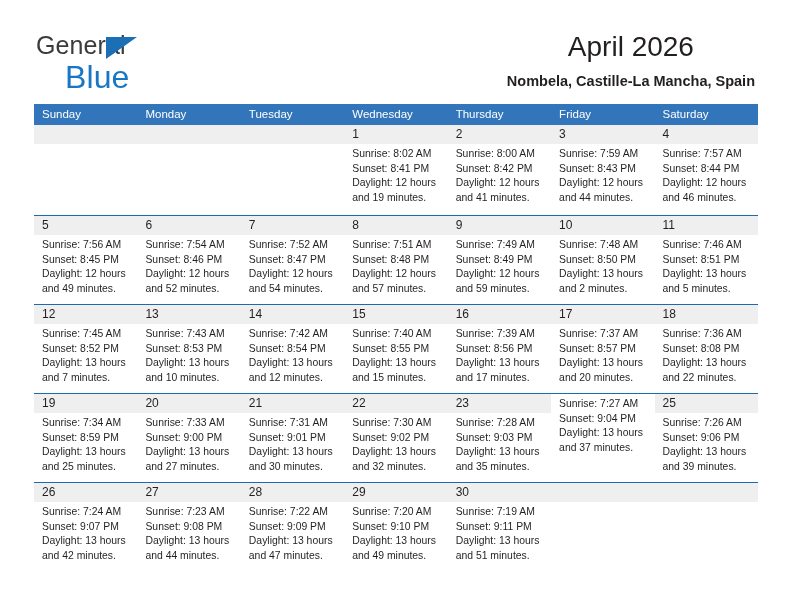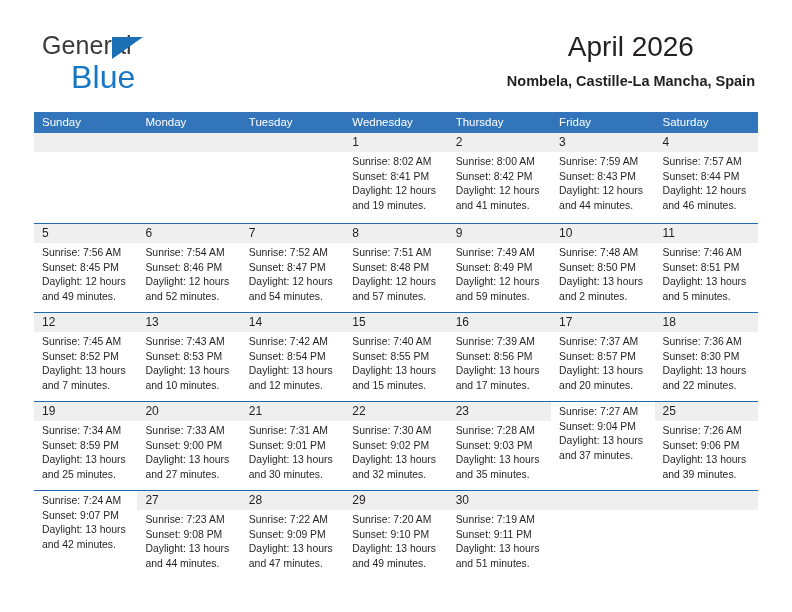--- a/index.html
+++ b/index.html
@@ -25,21 +25,21 @@
   .header {
     position: absolute;
     left: 0;
     top: 0;
     width: 792px;
     height: 100px;
   }
 
   .logo {
     position: absolute;
-    left: 42px;
+    left: 36px;
     top: 33px;
     width: 230px;
     height: 52px;
     line-height: 1;
   }
   .logo-row1 {
     position: relative;
     display: block;
     font-size: 25px;
     color: #3b3b3d;
@@ -84,21 +84,20 @@
     margin: 7px 0 0 0;
     font-weight: bold;
   }
 
   
   .calendar {
     position: absolute;
     left: 34px;
     top: 104px;
     width: 724px;
-    margin-top: 8px;
   }
 
   .weekday-header {
     display: flex;
     width: 100%;
     background: #3275bb;
     height: 21px;
   }
   .weekday {
     flex: 1 1 0;
@@ -368,21 +367,21 @@
           <div>Sunrise: 7:37 AM</div>
           <div>Sunset: 8:57 PM</div>
           <div>Daylight: 13 hours</div>
           <div>and 20 minutes.</div>
         </div>
       </div>
       <div class="day-cell">
         <div class="day-number-bar">18</div>
         <div class="day-body">
           <div>Sunrise: 7:36 AM</div>
-          <div>Sunset: 8:30 PM</div>
+          <div>Sunset: 8:08 PM</div>
           <div>Daylight: 13 hours</div>
           <div>and 22 minutes.</div>
         </div>
       </div>
     </div>
 
     <div class="week-row">
       <div class="day-cell">
         <div class="day-number-bar">19</div>
         <div class="day-body">
@@ -442,20 +441,21 @@
           <div>Sunrise: 7:26 AM</div>
           <div>Sunset: 9:06 PM</div>
           <div>Daylight: 13 hours</div>
           <div>and 39 minutes.</div>
         </div>
       </div>
     </div>
 
     <div class="week-row">
       <div class="day-cell">
+        <div class="day-number-bar">26</div>
         <div class="day-body">
           <div>Sunrise: 7:24 AM</div>
           <div>Sunset: 9:07 PM</div>
           <div>Daylight: 13 hours</div>
           <div>and 42 minutes.</div>
         </div>
       </div>
       <div class="day-cell">
         <div class="day-number-bar">27</div>
         <div class="day-body">

